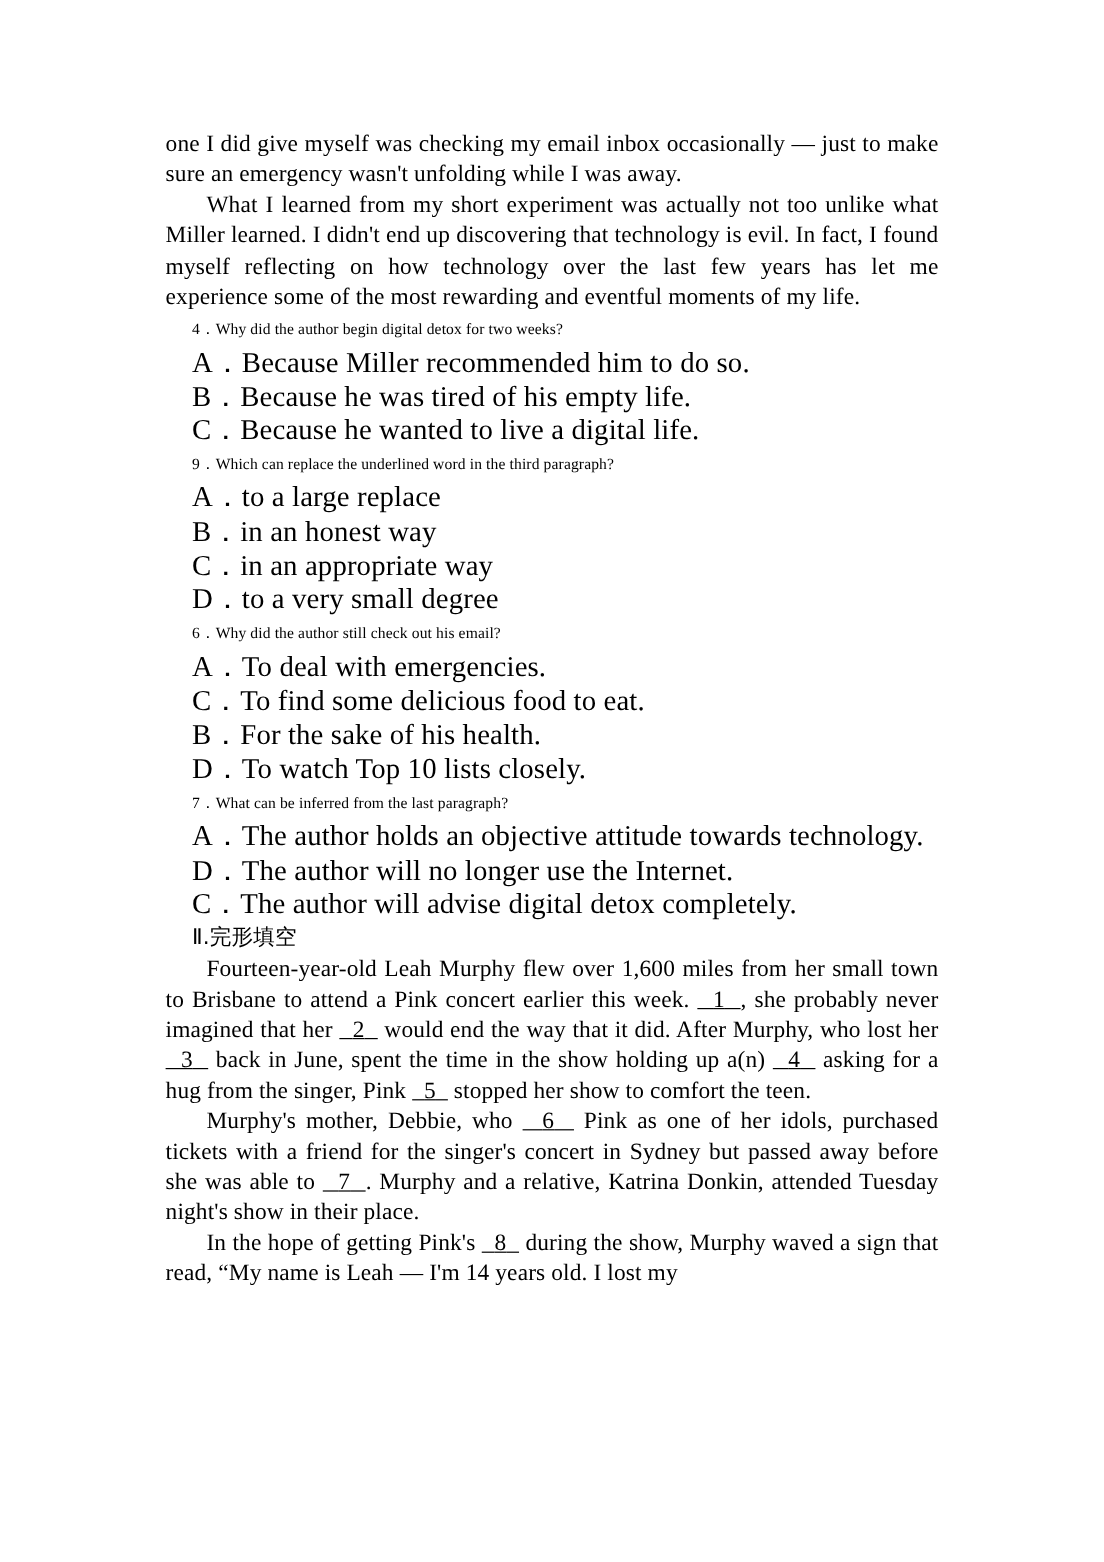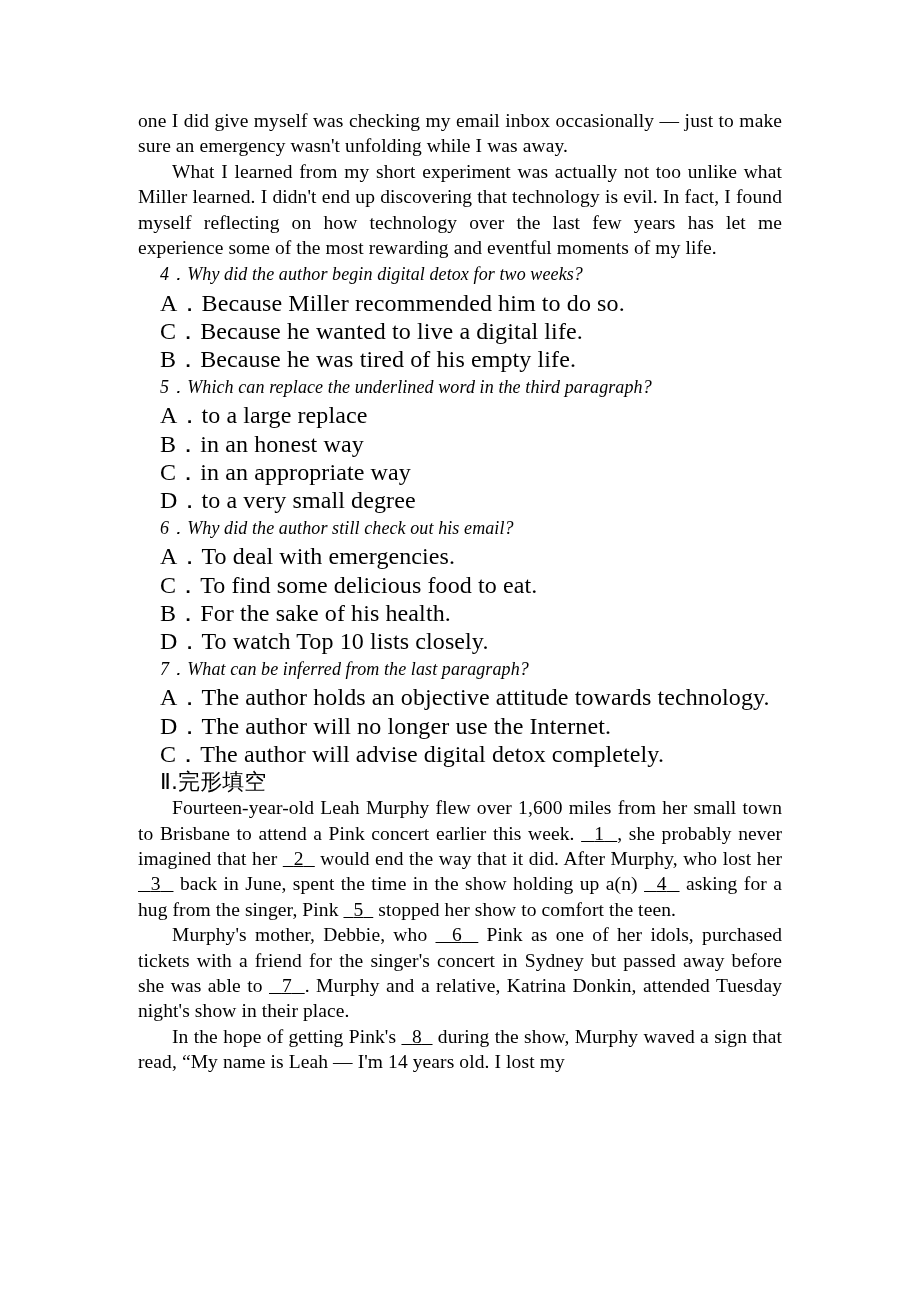--- a/index.html
+++ b/index.html
@@ -33,36 +33,35 @@
     line-height: 25.4px;
     text-align: justify;
     text-justify: inter-word;
     letter-spacing: 0.1px;
   }
   p.indent2 {
     text-indent: 34px;
   }
   .q-line {
     margin: 0;
-    font-size: 18px;
+    font-size: 13px;
     line-height: 28.2px;
     text-indent: 22px;
     white-space: nowrap;
-    font-style: italic;
   }
   .opt-line {
     margin: 0;
     font-size: 24px;
     line-height: 28.2px;
     text-indent: 22px;
     white-space: nowrap;
   }
   .section-head {
     margin: 0;
-    font-size: 22px;
+    font-size: 18px;
     line-height: 27px;
     text-indent: 22px;
     font-family: "DejaVu Sans", sans-serif;
     font-weight: normal;
   }
   .section-head .sec-num {
     font-family: "Liberation Serif", serif;
   }
   .blank {
     text-decoration: underline;
@@ -75,26 +74,26 @@
 <div class="page">
   <div class="content">
 
     <p class="body">one I did give myself was checking my email inbox occasionally — just to make sure an emergency wasn't unfolding while I was away.</p>
 
     <p class="indent2">What I learned from my short experiment was actually not too unlike what Miller learned. I didn't end up discovering that technology is evil. In fact, I found myself reflecting on how technology over the last few years has let me experience some of the most rewarding and eventful moments of my life.</p>
 
     <div>
       <p class="q-line">4．Why did the author begin digital detox for two weeks?</p>
       <p class="opt-line">A．Because Miller recommended him to do so.</p>
+      <p class="opt-line">B．Because he was tired of his empty life.</p>
       <p class="opt-line">C．Because he wanted to live a digital life.</p>
-      <p class="opt-line">B．Because he was tired of his empty life.</p>
     </div>
 
     <div>
-      <p class="q-line">5．Which can replace the underlined word in the third paragraph?</p>
+      <p class="q-line">9．Which can replace the underlined word in the third paragraph?</p>
       <p class="opt-line">A．to a large replace</p>
       <p class="opt-line">B．in an honest way</p>
       <p class="opt-line">C．in an appropriate way</p>
       <p class="opt-line">D．to a very small degree</p>
     </div>
 
     <div>
       <p class="q-line">6．Why did the author still check out his email?</p>
       <p class="opt-line">A．To deal with emergencies.</p>
       <p class="opt-line">C．To find some delicious food to eat.</p>

